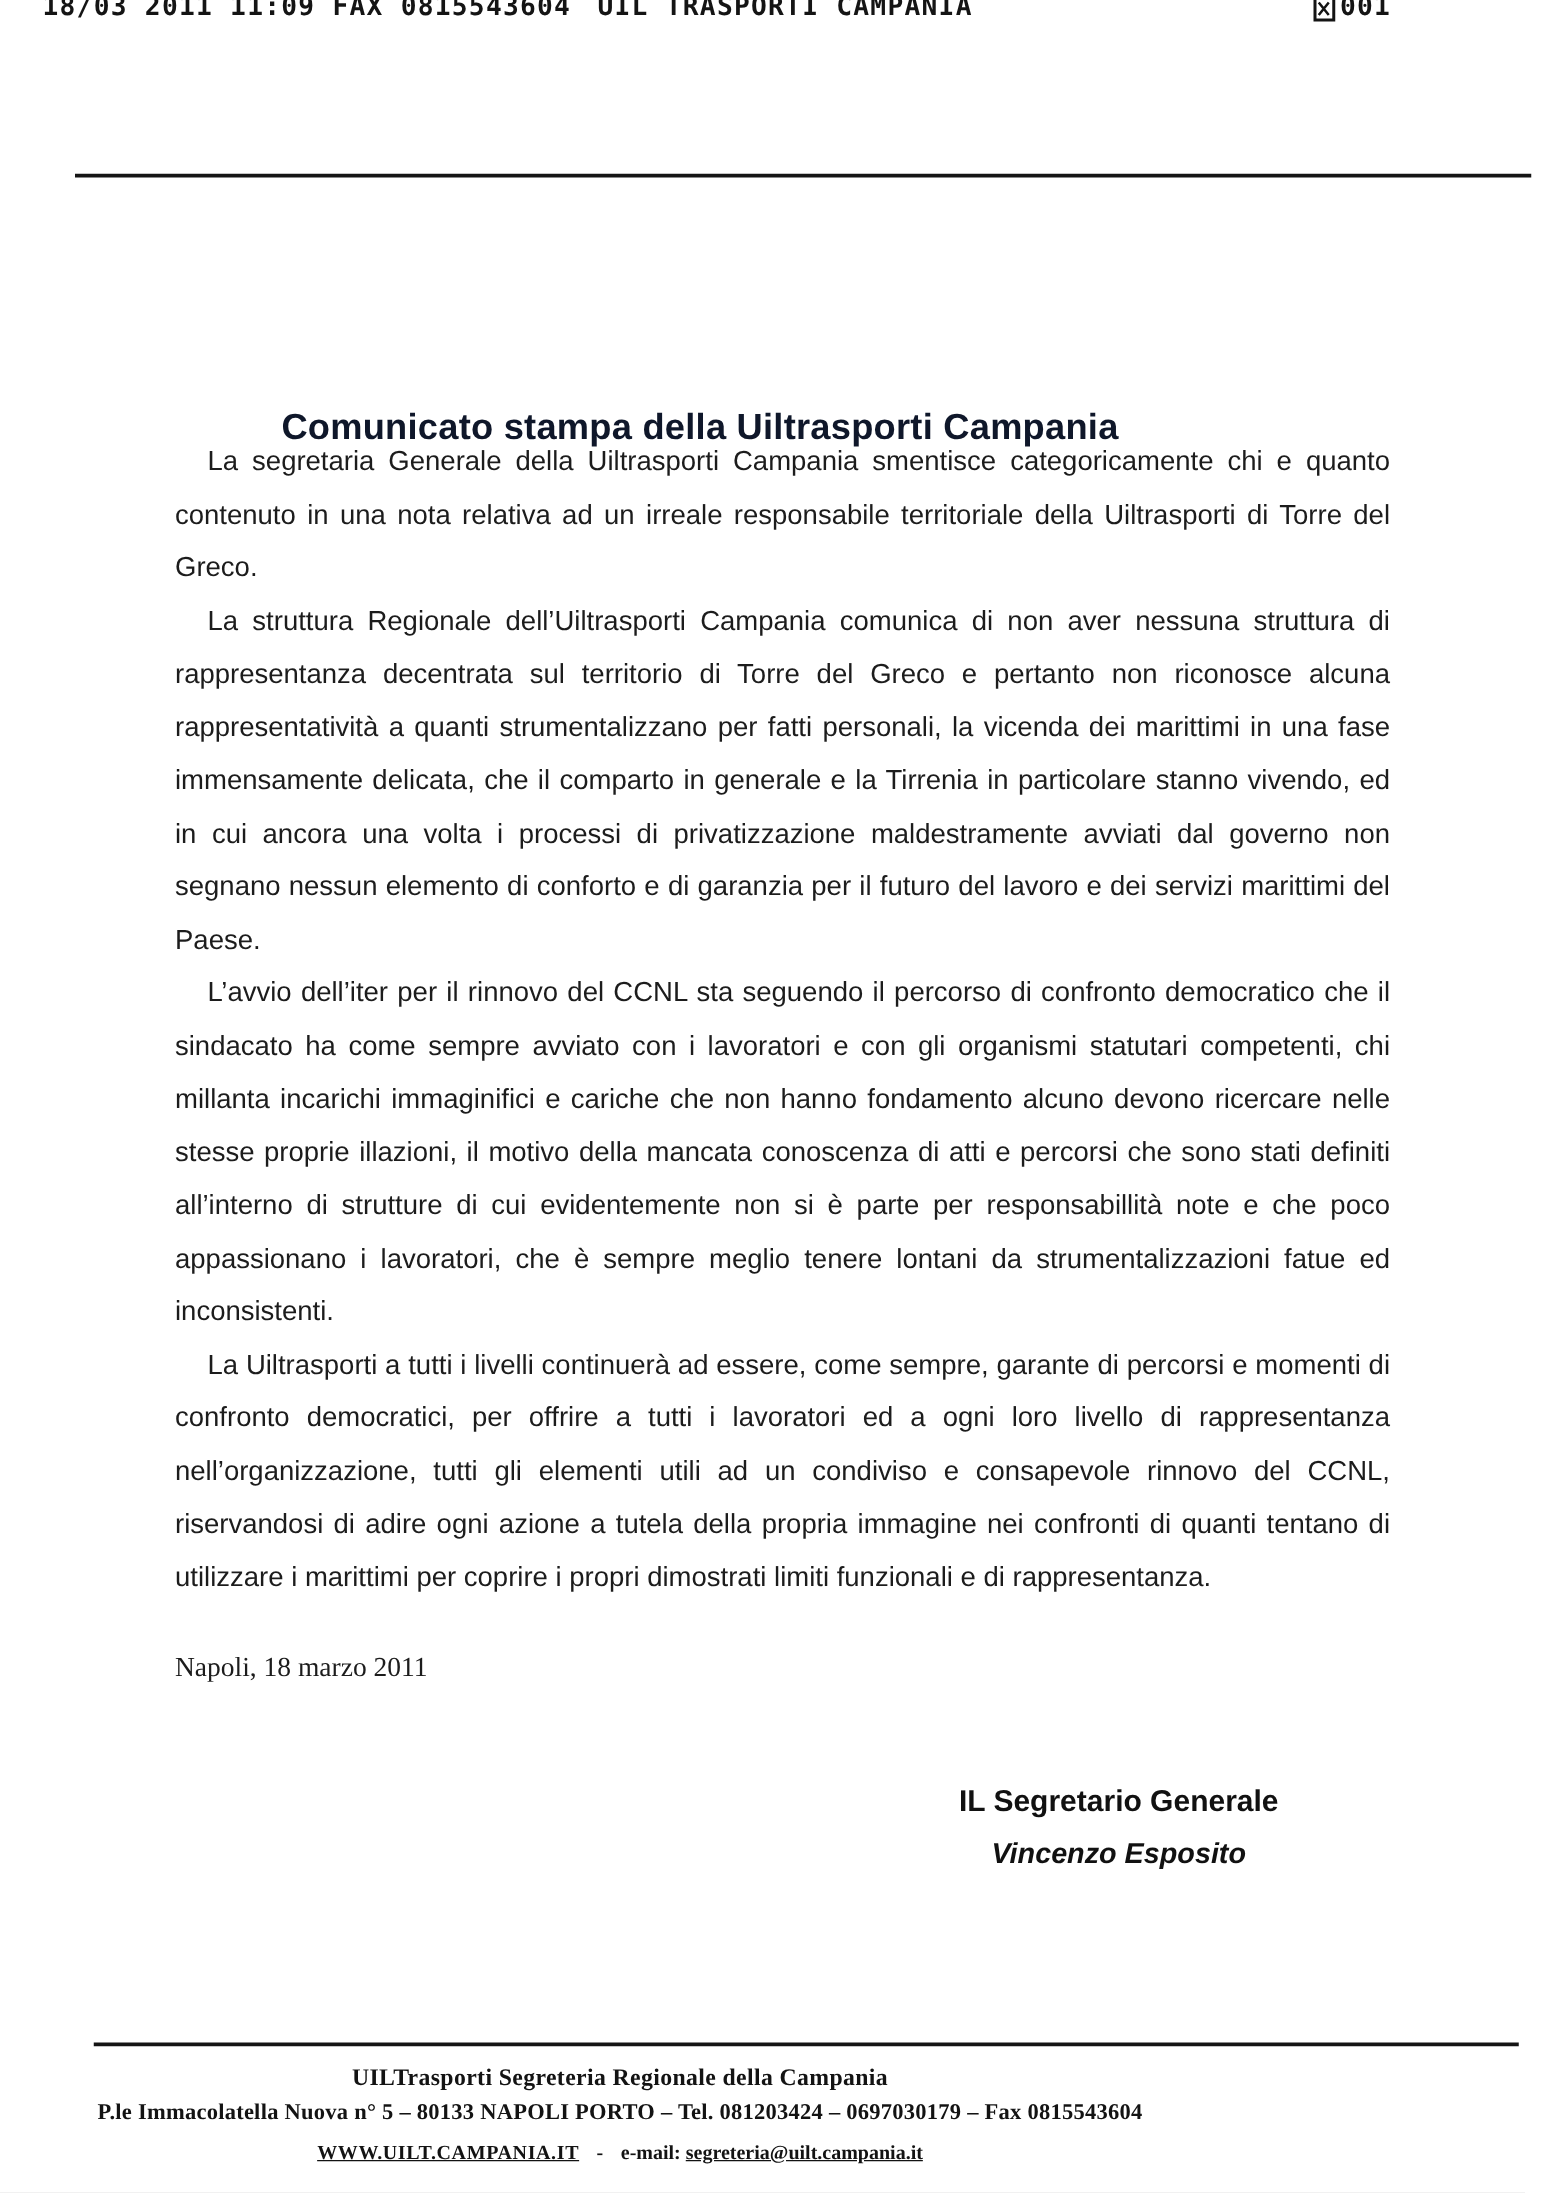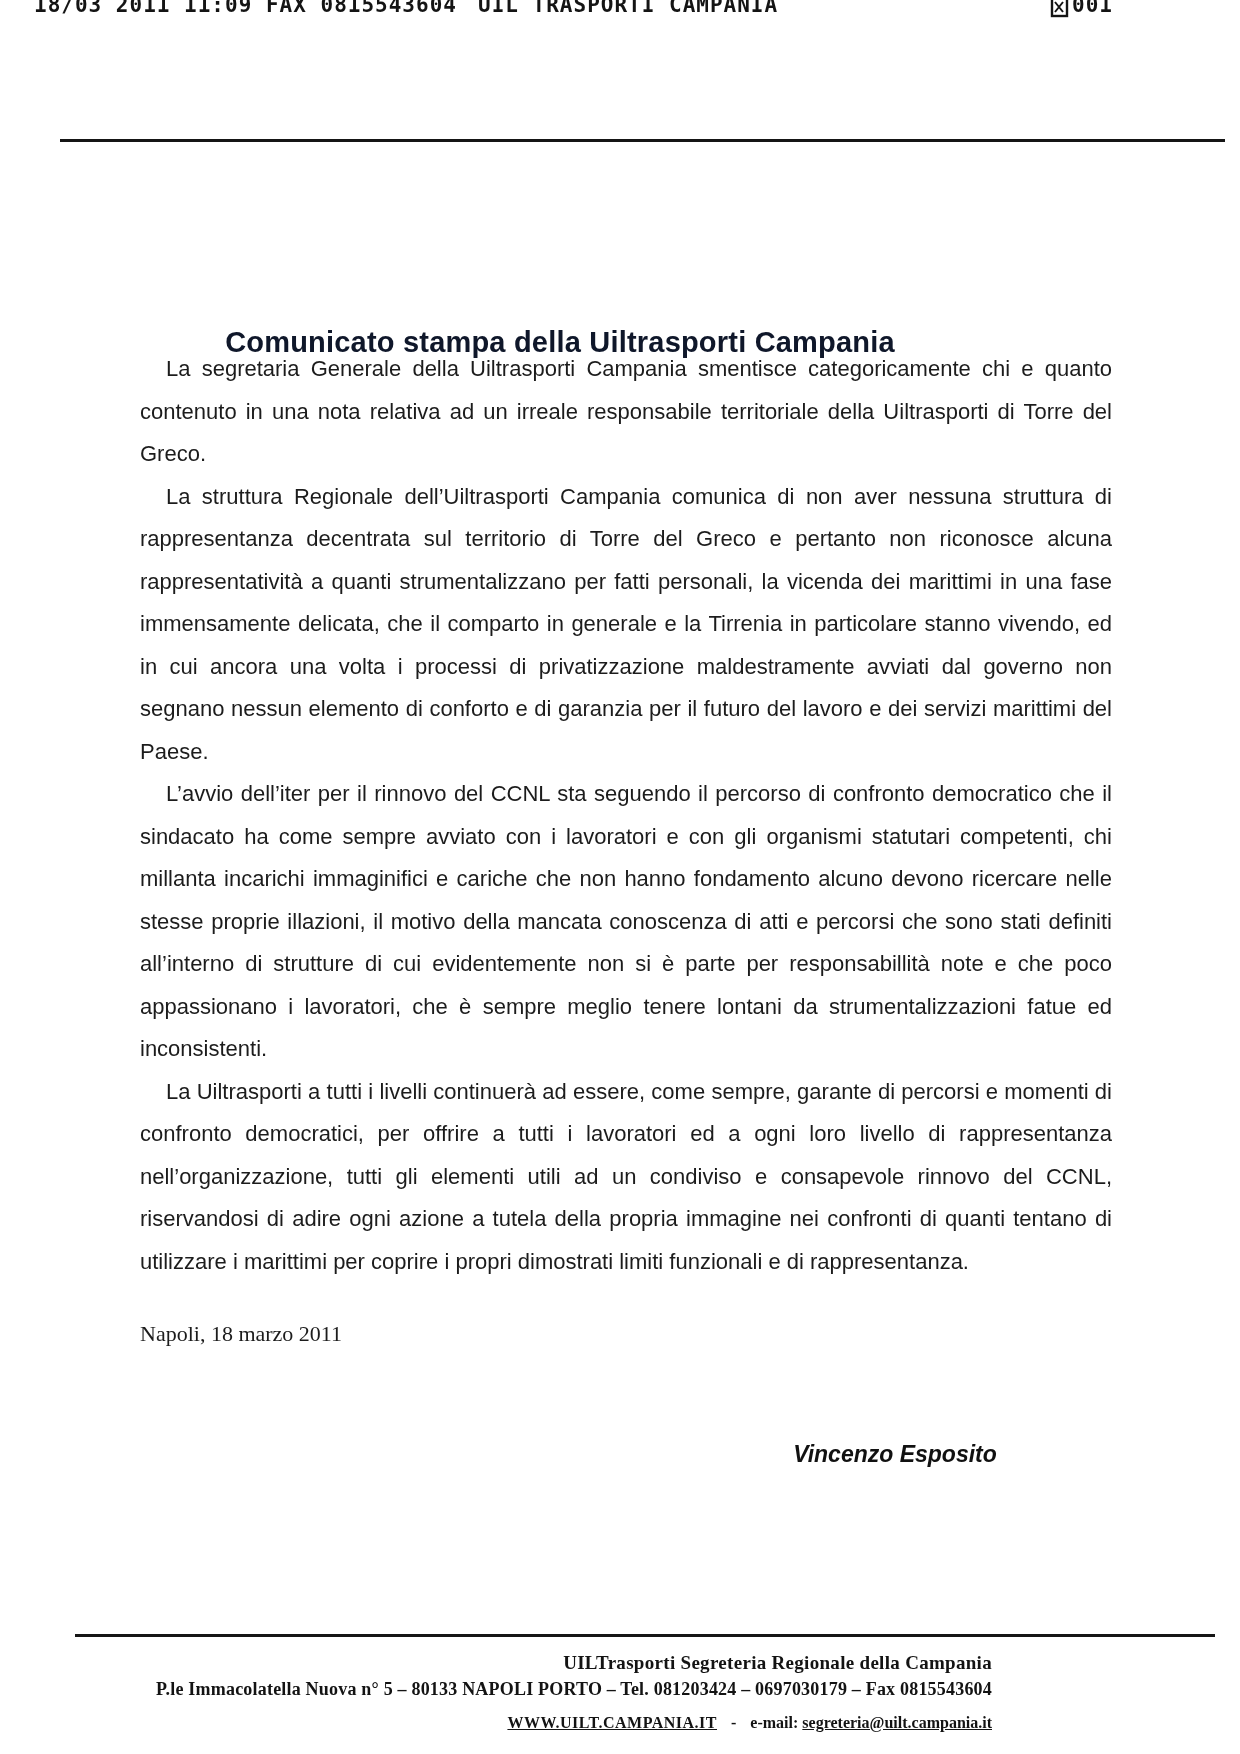--- a/index.html
+++ b/index.html
@@ -44,21 +44,21 @@
   .signature{
     position:absolute;top:1428px;left:695px;width:400px;
     text-align:center;color:#111;
   }
   .sig-role{font-size:24px;font-weight:bold;}
   .sig-name{font-size:23px;font-weight:bold;font-style:italic;margin-top:13px;}
   
   .footer-rule{position:absolute;top:1634px;left:75px;width:1140px;height:3px;background:#151515;}
   .doc-footer{
     position:absolute;top:1652px;left:0;width:992px;
-    text-align:right;font-family:"Liberation Serif",serif;color:#131313;
+    text-align:center;font-family:"Liberation Serif",serif;color:#131313;
   }
   .f-line1{font-size:19px;font-weight:bold;letter-spacing:0.3px;}
   .f-line2{font-size:18px;font-weight:600;margin-top:5px;letter-spacing:0.2px;}
   .f-line3{font-size:16px;font-weight:600;margin-top:14px;}
   .f-site{font-weight:bold;text-decoration:underline;letter-spacing:0.5px;}
   .f-sep{padding:0 14px;}
   .f-email{ text-decoration:underline;}
 </style>
 </head>
 <body>
@@ -86,20 +86,21 @@
 
   <div class="doc-body">
     <p>La segretaria Generale della Uiltrasporti Campania  smentisce categoricamente chi e quanto contenuto in una nota relativa ad un irreale responsabile territoriale della Uiltrasporti di Torre del Greco.</p>
     <p>La struttura Regionale dell’Uiltrasporti Campania comunica di non aver nessuna struttura di rappresentanza decentrata sul territorio di Torre del Greco  e pertanto non riconosce alcuna rappresentatività a quanti strumentalizzano per fatti personali, la vicenda dei marittimi in una  fase immensamente delicata, che il comparto in generale e la Tirrenia in particolare stanno vivendo,  ed in cui ancora una volta i processi di privatizzazione maldestramente avviati dal governo non segnano nessun elemento di conforto e di garanzia per il futuro del lavoro e dei servizi marittimi del Paese.</p>
     <p>L’avvio dell’iter per il  rinnovo del CCNL sta  seguendo il percorso di confronto democratico che il sindacato ha come sempre avviato con i lavoratori e con gli organismi  statutari competenti, chi millanta incarichi immaginifici e cariche che non hanno fondamento alcuno devono ricercare nelle stesse proprie illazioni, il motivo della mancata conoscenza di atti e percorsi che sono stati definiti all’interno di strutture di cui evidentemente non si è parte per responsabillità note e che poco appassionano i lavoratori, che è sempre meglio tenere lontani da strumentalizzazioni fatue ed inconsistenti.</p>
     <p>La Uiltrasporti a tutti i livelli continuerà ad essere, come sempre,  garante di percorsi e momenti di confronto democratici, per offrire a tutti i  lavoratori ed a ogni loro livello  di rappresentanza   nell’organizzazione, tutti gli elementi utili ad un condiviso e consapevole rinnovo del CCNL, riservandosi di adire ogni azione a  tutela della propria immagine   nei confronti di quanti tentano di utilizzare i marittimi per coprire i propri dimostrati limiti funzionali e di rappresentanza.</p>
     <p class="dateline">Napoli, 18 marzo 2011</p>
   </div>
 
   <div class="signature">
+    <div class="sig-role">IL Segretario Generale</div>
     <div class="sig-name">Vincenzo Esposito</div>
   </div>
 
   <div class="footer-rule"></div>
   <div class="doc-footer">
     <div class="f-line1">UILTrasporti Segreteria Regionale della Campania</div>
     <div class="f-line2">P.le Immacolatella Nuova n° 5 – 80133 NAPOLI PORTO – Tel. 081203424 – 0697030179 – Fax 0815543604</div>
     <div class="f-line3">
       <span class="f-site">WWW.UILT.CAMPANIA.IT</span><span class="f-sep">-</span><span>e-mail:</span>
       <span class="f-email">segreteria@uilt.campania.it</span>

